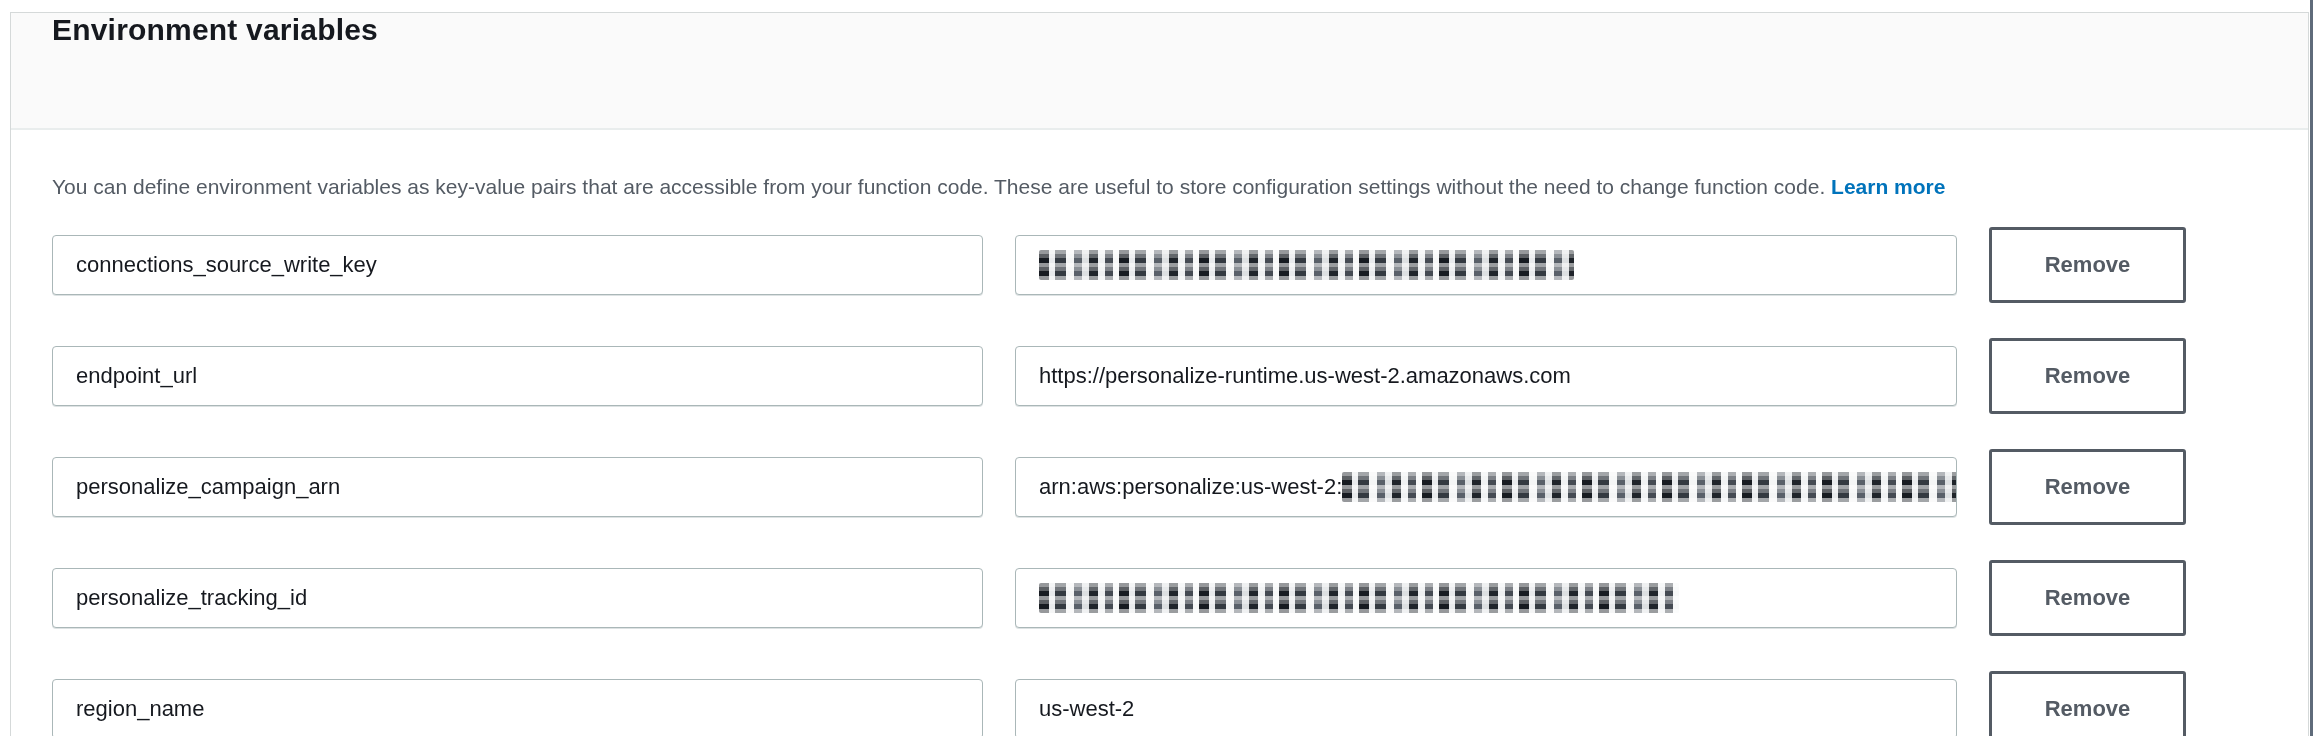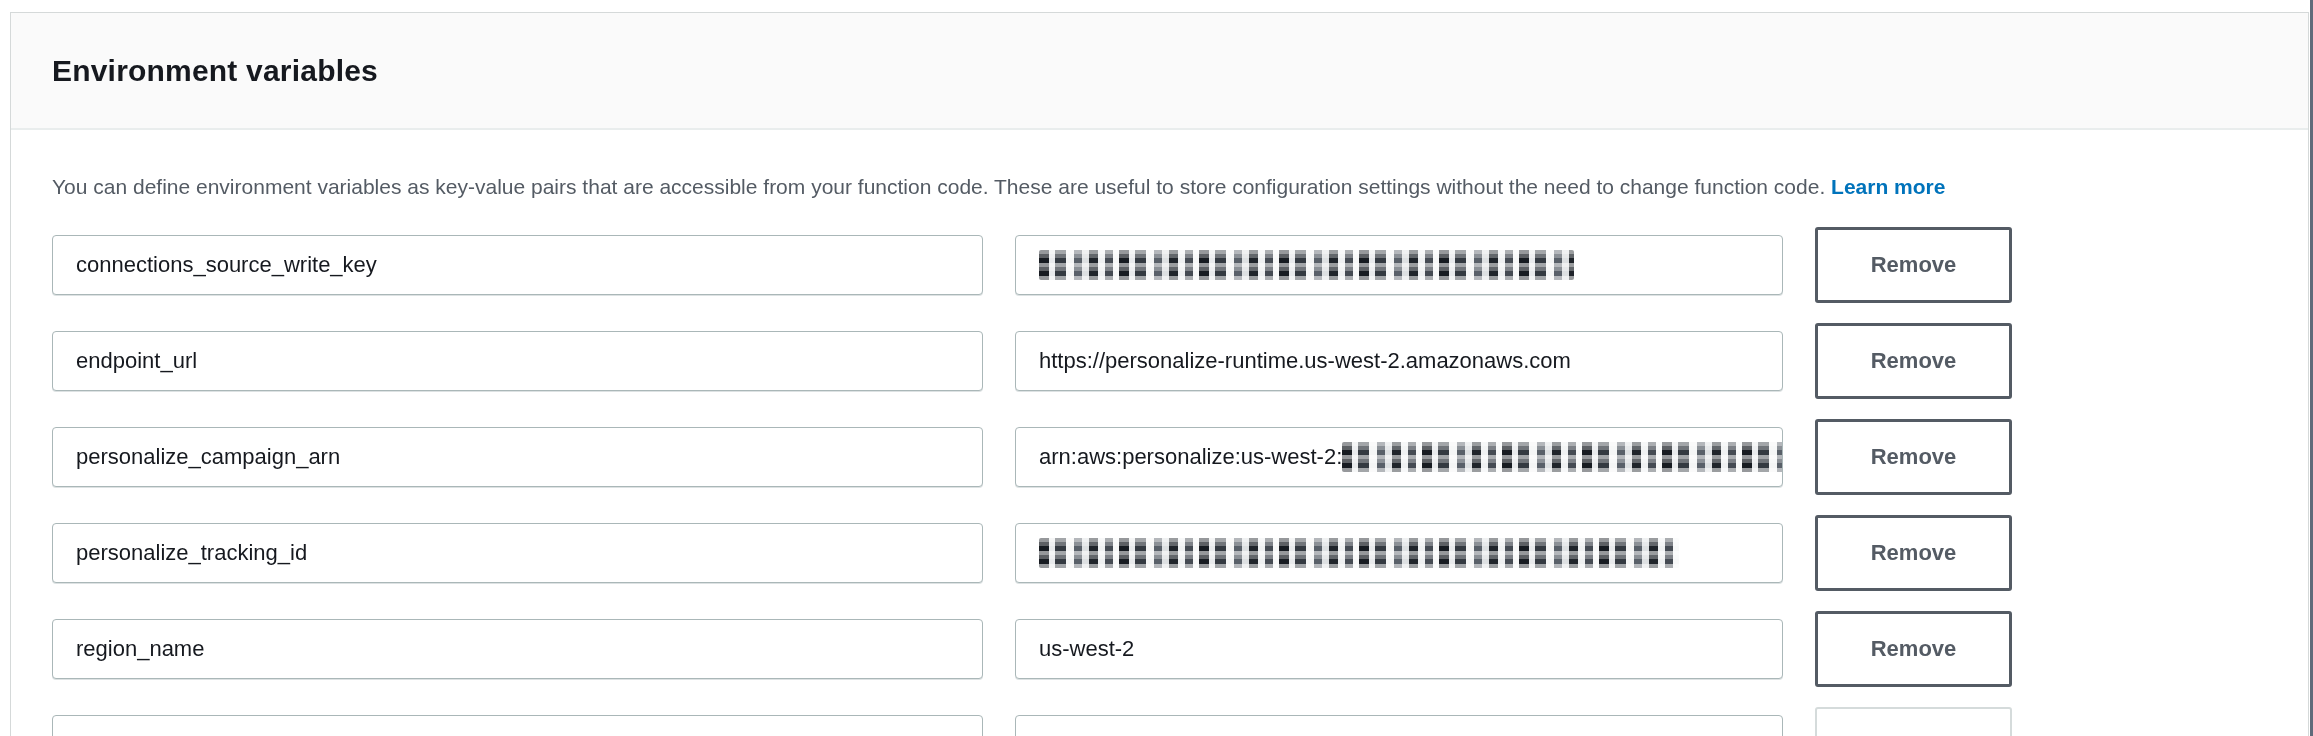--- a/index.html
+++ b/index.html
@@ -24,21 +24,21 @@
     border: 1px solid #d5d9d9;
     border-bottom: none;
     background: #ffffff;
   }
 
   .panel-header {
     height: 117px;
     background: #fafafa;
     border-bottom: 2px solid #e9eded;
     display: flex;
-    align-items: center;
+    align-items: flex-start;
     padding-left: 41px;
   }
   .panel-title {
     font-size: 30px;
     font-weight: 700;
     color: #16191f;
     letter-spacing: 0.2px;
   }
 
   .panel-body { padding: 0 41px; }
@@ -54,39 +54,39 @@
     font-weight: 700;
     text-decoration: none;
     cursor: pointer;
     text-align: center;
   }
 
   .rows { margin-top: 27px; }
   .row {
     display: flex;
     align-items: center;
-    margin-bottom: 20px;
+    margin-bottom: 35px;
   }
 
   .field {
     height: 60px;
     border: 1px solid #aab7b8;
     border-radius: 4px;
     background: #ffffff;
     display: flex;
     align-items: center;
     padding: 0 23px;
     font-size: 22px;
     color: #16191f;
     box-shadow: 0 1px 0 rgba(170,183,184,0.4);
     overflow: hidden;
     white-space: nowrap;
   }
   .key-field   { width: 931px; margin-right: 32px; }
-  .value-field { width: 768px; margin-right: 32px; }
+  .value-field { width: 942px; margin-right: 32px; }
 
   .placeholder {
     color: #879196;
   }
 
   .redacted {
     display: none;            
     height: 30px;
     flex: none;
     border-radius: 2px;

